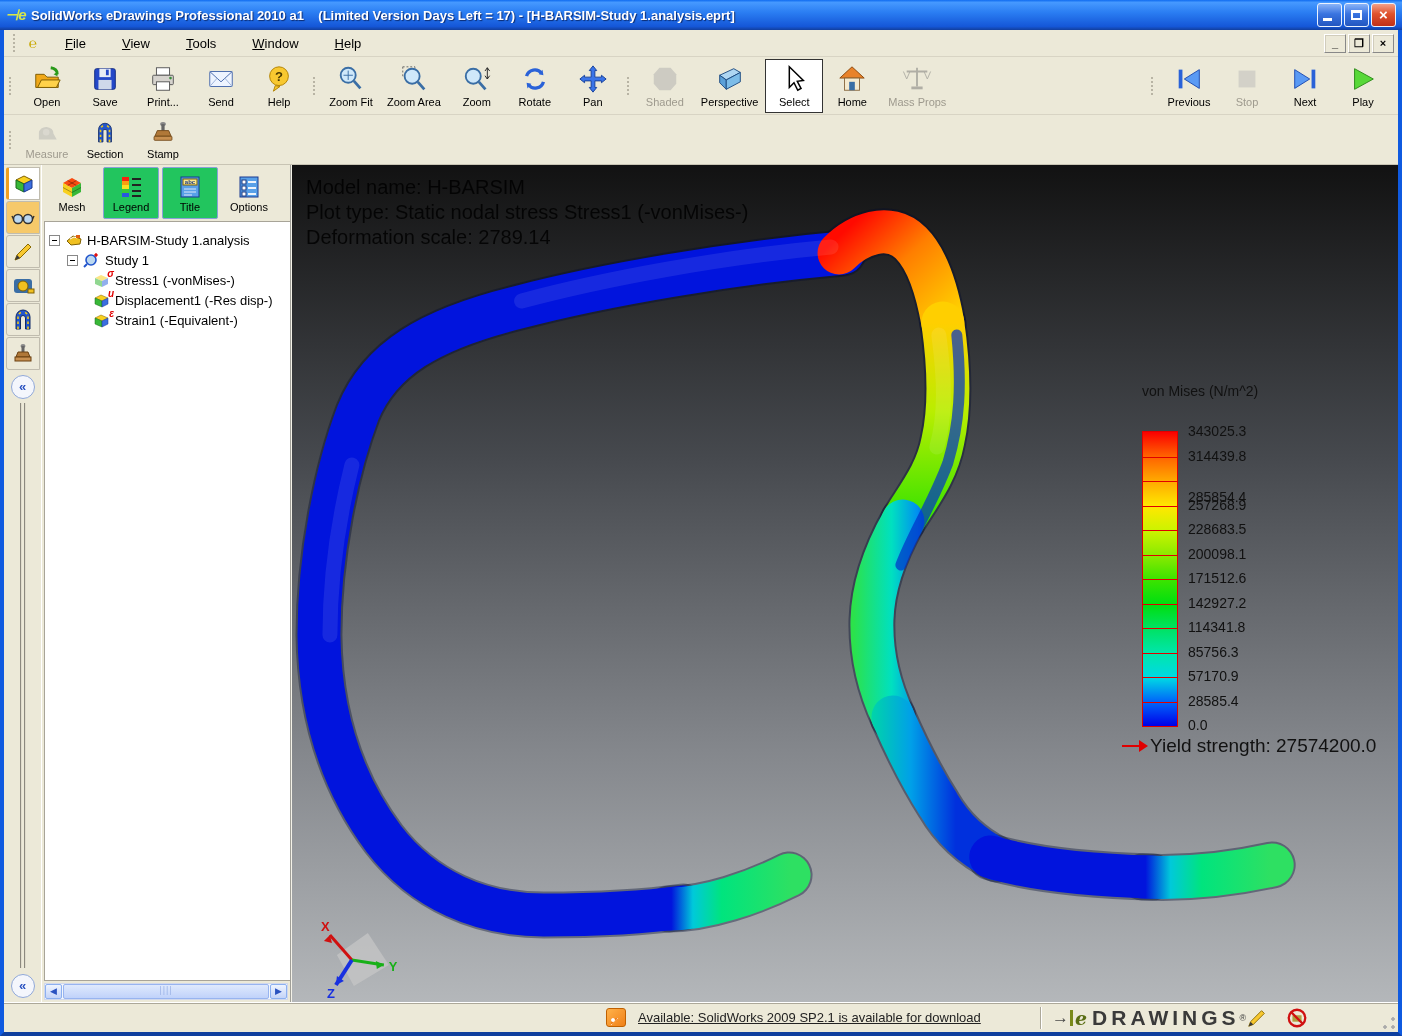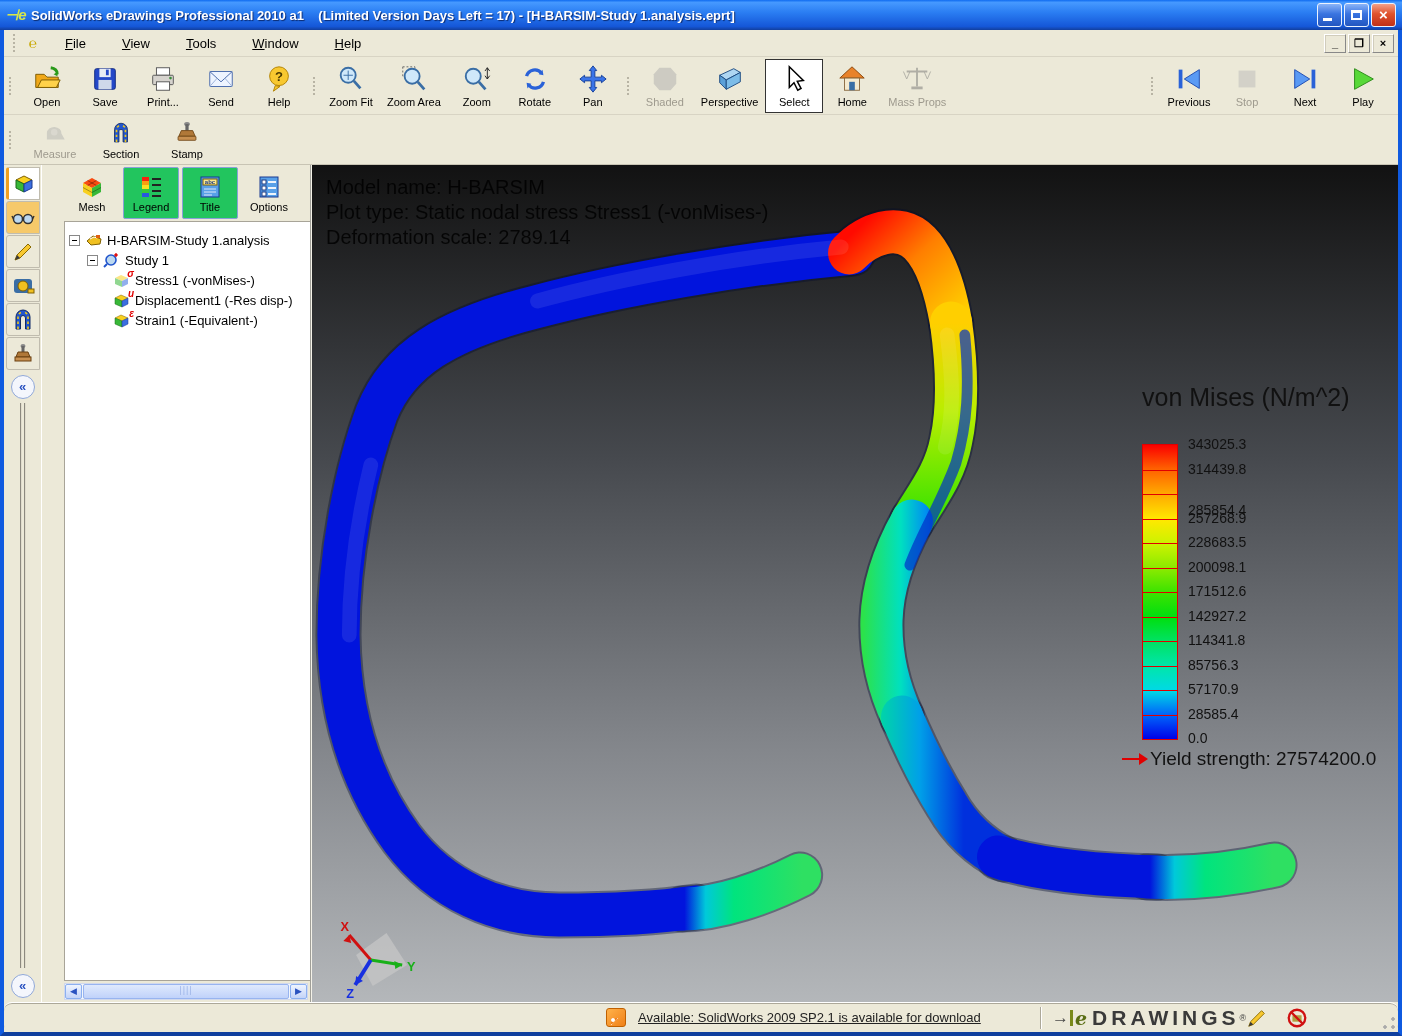--- a/index.html
+++ b/index.html
@@ -22,42 +22,42 @@
   .menubar { height:27px; flex:0 0 27px; display:flex; align-items:center; background:#ece9d8; border-bottom:1px solid #d8d4c4; padding-left:4px; }
   .draggrip { width:4px; height:18px; border-left:2px dotted #b8b4a4; margin:0 5px; }
   .menu-appicon { width:22px; text-align:center; font-weight:bold; color:#c8a800; font-size:14px; margin-right:8px; }
   .menu-item { display:inline-block; padding:3px 13px; margin-right:10px; font-size:13px; }
   .menu-item::first-letter { text-decoration:underline; }
   .childbtns { margin-left:auto; display:flex; gap:2px; padding-right:4px; }
   .cbtn { width:22px; height:19px; background:#ece9d8; border:1px solid #fff; border-right-color:#888; border-bottom-color:#888; box-shadow:1px 1px 0 #d0ccbc inset; position:relative; font-size:11px; text-align:center; line-height:17px; font-weight:bold; }
 
   
   .toolbar1 { height:58px; flex:0 0 58px; display:flex; align-items:center; background:#ece9d8; border-bottom:1px solid #d8d4c4; }
-  .toolbar2 { height:50px; flex:0 0 50px; display:flex; align-items:center; background:#ece9d8; border-bottom:1px solid #c8c4b4;gap:8px; }
+  .toolbar2 { height:50px; flex:0 0 50px; display:flex; align-items:center; background:#ece9d8; border-bottom:1px solid #c8c4b4; }
   .tgroup { display:flex; align-items:center; height:100%; }
   .tbtn { min-width:58px; height:54px; display:flex; flex-direction:column; align-items:center; justify-content:center; gap:2px; padding:2px 6px; font-size:11px; color:#000; border:1px solid transparent; }
   .tbtn.disabled { color:#9e9a8e; }
   .tbtn.disabled svg { filter:grayscale(1) opacity(.45); }
   .tbtn.checked { background:#fff; border:1px solid #333; }
   .tbtn svg { width:30px; height:30px; }
   .spacer { flex:1; }
 
   
   .content { flex:1; display:flex; min-height:0; background:#ece9d8; }
   .lstrip { flex:0 0 38px; display:flex; flex-direction:column; align-items:center; padding-top:2px; border-right:1px solid #fff; background:#ece9d8; position:relative; }
   .stab { width:34px; height:33px; display:flex; align-items:center; justify-content:center; border:1px solid #c0bcae; border-radius:3px 0 0 3px; margin-bottom:1px; background:#ece9d8; }
   .stab svg { width:24px; height:24px; }
   .stab.active { background:#fff; border-left:3px solid #f0a020; }
   .stab.hl { background:#f6c96a; }
   .collapse-btn { width:24px; height:24px; border-radius:50%; border:1px solid #90a8d8; background:#f4f6fc; color:#2a52c0; font-weight:bold; font-size:13px; line-height:21px; text-align:center; margin-top:4px; }
   .strip-groove { flex:1; width:6px; margin:4px 0; border-left:2px groove #e0dccc; border-right:2px groove #e0dccc; }
   .collapse-btn.bottom { margin:2px 0 4px 0; }
 
   
-  .panel { flex:0 0 250px; display:flex; flex-direction:column; background:#ece9d8; border-right:2px groove #f4f2e8;margin-left:20px; }
+  .panel { flex:0 0 250px; display:flex; flex-direction:column; background:#ece9d8; border-right:2px groove #f4f2e8; }
   .panel-btnrow { flex:0 0 56px; display:flex; align-items:center; gap:3px; padding:2px 2px; }
   .pbtn { width:56px; height:52px; display:flex; flex-direction:column; align-items:center; justify-content:center; gap:1px; font-size:11px; border:1px solid transparent; border-radius:2px; }
   .pbtn svg { width:26px; height:26px; }
   .pbtn.on { background:#22c55e; border:1px solid #88a0d8; }
   .tree { flex:1; background:#fff; border:1px solid #a8a498; border-right:none; margin:0 0 0 2px; padding:8px 4px; overflow:hidden; font-size:13px; }
   .trow { display:flex; align-items:center; height:20px; white-space:nowrap; }
   .expander { width:11px; height:11px; border:1px solid #888; background:#fff; position:relative; margin-right:5px; flex:0 0 11px; }
   .expander::after { content:""; position:absolute; left:2px; top:4px; width:5px; height:1px; background:#000; }
   .ticon { width:18px; height:16px; margin-right:4px; position:relative; flex:0 0 18px; }
   .ticon svg { width:18px; height:16px; }
@@ -65,34 +65,34 @@
   .panel-scroll { flex:0 0 17px; margin:2px 2px 2px 2px; display:flex; align-items:center; background:#f2f6fc; border:1px solid #d0d8ec; }
   .sarrow { width:17px; height:15px; background:linear-gradient(180deg,#eef4ff,#c4d4f8); border:1px solid #8cb0f0; border-radius:2px; color:#2a52c0; font-size:9px; line-height:13px; text-align:center; }
   .sthumb { flex:1; height:15px; margin:0 1px; background:linear-gradient(180deg,#dfe9fd,#c0d2fa); border:1px solid #98b4f0; border-radius:2px; position:relative; }
   .sthumb::after { content:"||||"; position:absolute; left:50%; top:0; transform:translateX(-50%); color:#9cb4e8; font-size:9px; letter-spacing:1px; }
 
   
   .viewport { flex:1; position:relative; min-width:0; overflow:hidden; background:#333; }
   .viewport svg.scene { position:absolute; inset:0; width:100%; height:100%; }
   .vinfo { position:absolute; left:14px; top:10px; color:#000; opacity:.82; font-size:20px; line-height:25px; }
   .legend { position:absolute; right:8px; top:218px; width:268px; color:#111; }
-  .legend-title { font-size:25px; margin-left:20px; margin-bottom:32px; }
+  .legend-title { font-size:14px; margin-left:20px; margin-bottom:32px; }
   .legend-body { position:relative; height:296px; }
   .lbar { position:absolute; left:20px; top:0; width:36px; height:296px; border:1px solid #e00000; }
   .lband { width:100%; height:24.5px; border-top:1px solid #e00000; }
   .lband:first-child { border-top:none; }
   .llabels { position:absolute; left:66px; top:0; width:200px; height:296px; }
   .llabel { position:absolute; left:0; font-size:14px; line-height:20px; }
   .lyield { display:flex; align-items:center; margin-top:8px; font-size:19px; }
   .yarrow { width:26px; height:12px; position:relative; margin-right:2px; }
   .yarrow::before { content:""; position:absolute; left:0; top:5px; width:18px; height:2px; background:#e00000; }
   .yarrow::after { content:""; position:absolute; right:0; top:0; border-left:9px solid #e00000; border-top:6px solid transparent; border-bottom:6px solid transparent; }
 
   
-  .statusbar { flex:0 0 30px; position:relative; background:#ece9d8; border-top:1px solid #fff; box-shadow:0 1px 0 #aca899 inset; font-size:13px;border-radius:8px; }
+  .statusbar { flex:0 0 30px; position:relative; background:#ece9d8; border-top:1px solid #fff; box-shadow:0 1px 0 #aca899 inset; font-size:13px; }
   .rss { position:absolute; left:602px; top:5px; width:20px; height:19px; background:linear-gradient(135deg,#ffb24a,#f08018); border:1px solid #c06000; border-radius:3px; }
   .rss::after { content:""; position:absolute; left:4px; bottom:4px; width:4px; height:4px; background:#fff; border-radius:50%; box-shadow:0 0 0 2.5px #f08018, 0 0 0 4px #fff, 0 0 0 6.5px #f08018, 0 0 0 8px #fff; clip-path:polygon(0 0,180% 0,0 180%); }
   .slink { position:absolute; left:634px; top:7px; text-decoration:underline; color:#222; }
   .ssep { position:absolute; left:1036px; top:4px; height:22px; width:2px; border-left:1px solid #aca899; border-right:1px solid #fff; }
   .edlogo { position:absolute; left:1048px; top:3px; display:flex; align-items:center; }
   .edarrow { color:#4a4a4a; font-size:17px; font-weight:bold; margin-right:1px; }
   .edbar { width:3px; height:16px; background:#7a8a1a; margin-right:2px; }
   .ede { font-family:"DejaVu Serif", serif; font-style:italic; font-weight:bold; font-size:19px; color:#5a6e14; margin-right:5px; }
   .edtext { font-size:21px; font-weight:bold; letter-spacing:4px; color:#3a3a3a; }
   .edreg { font-size:9px; vertical-align:super; color:#3a3a3a; }

